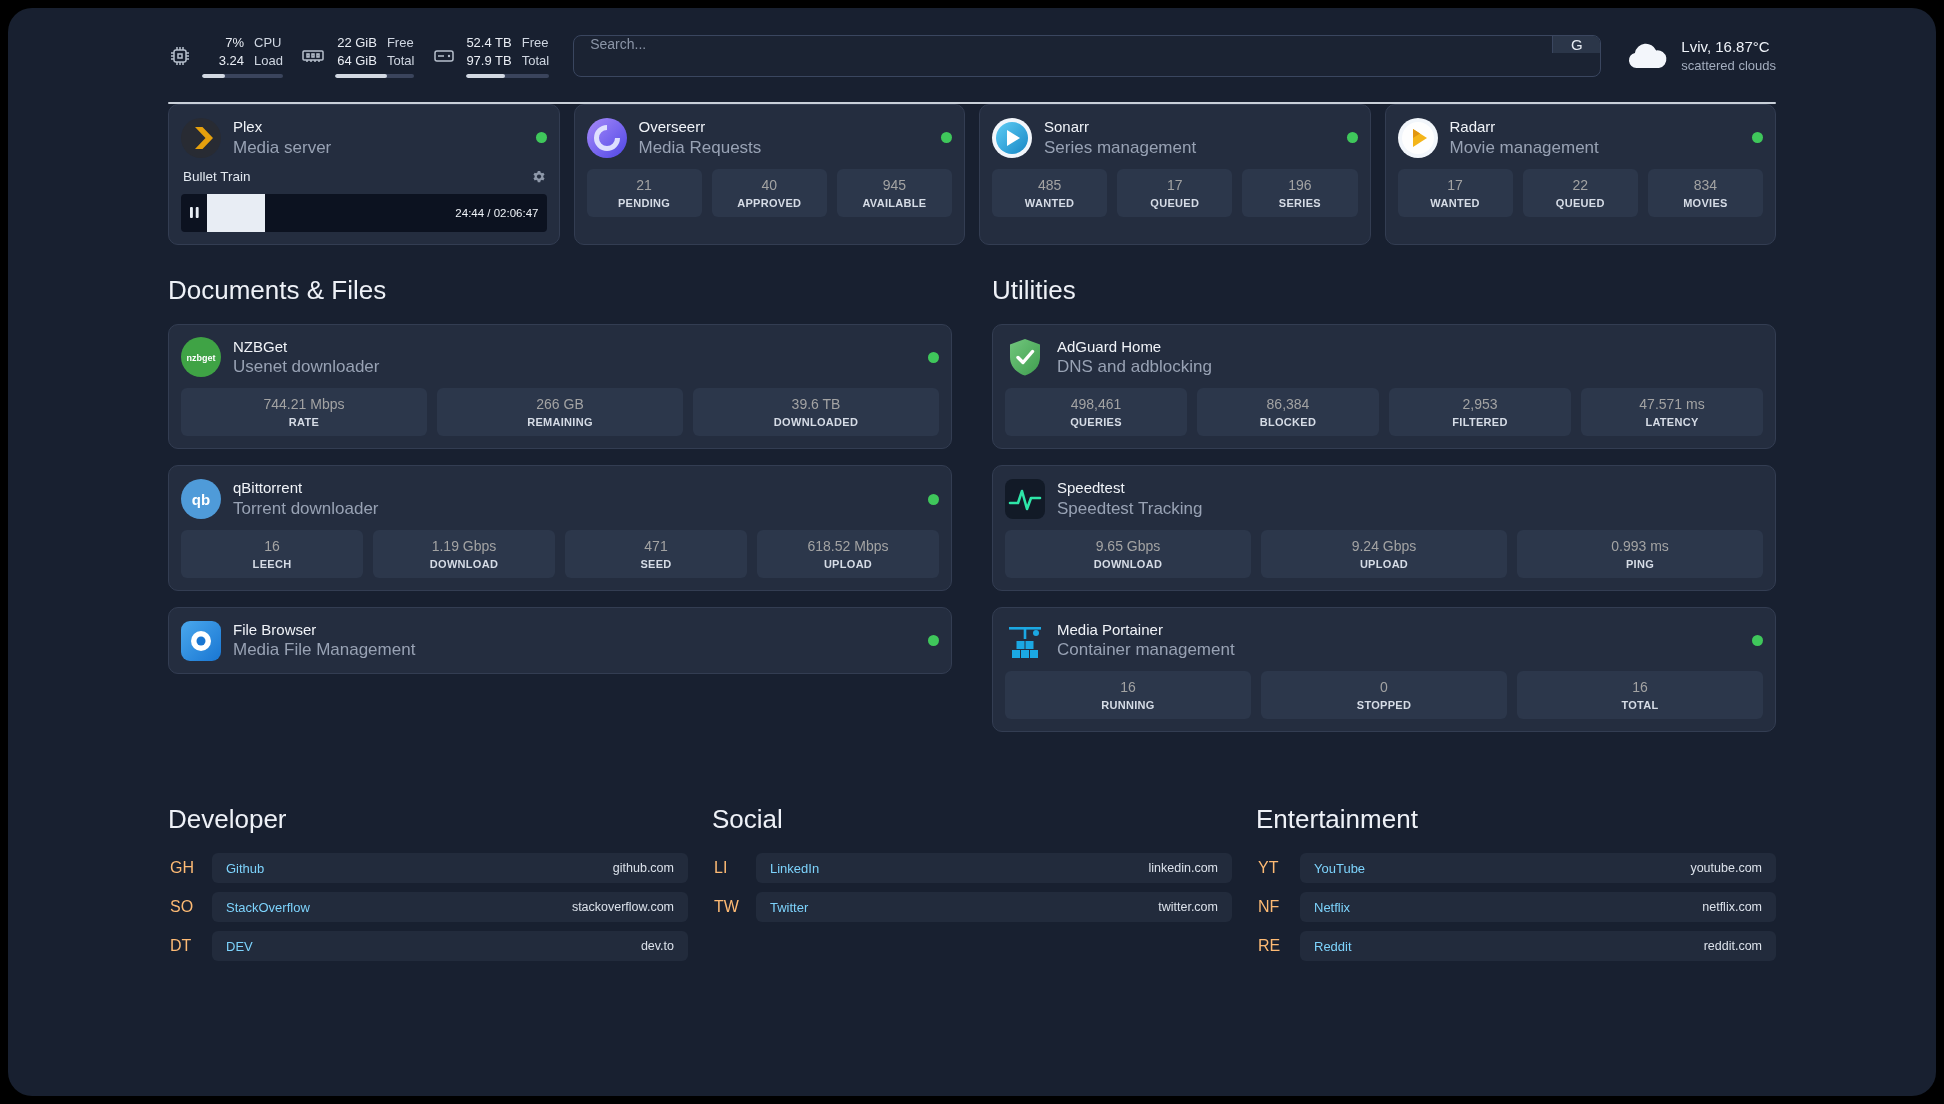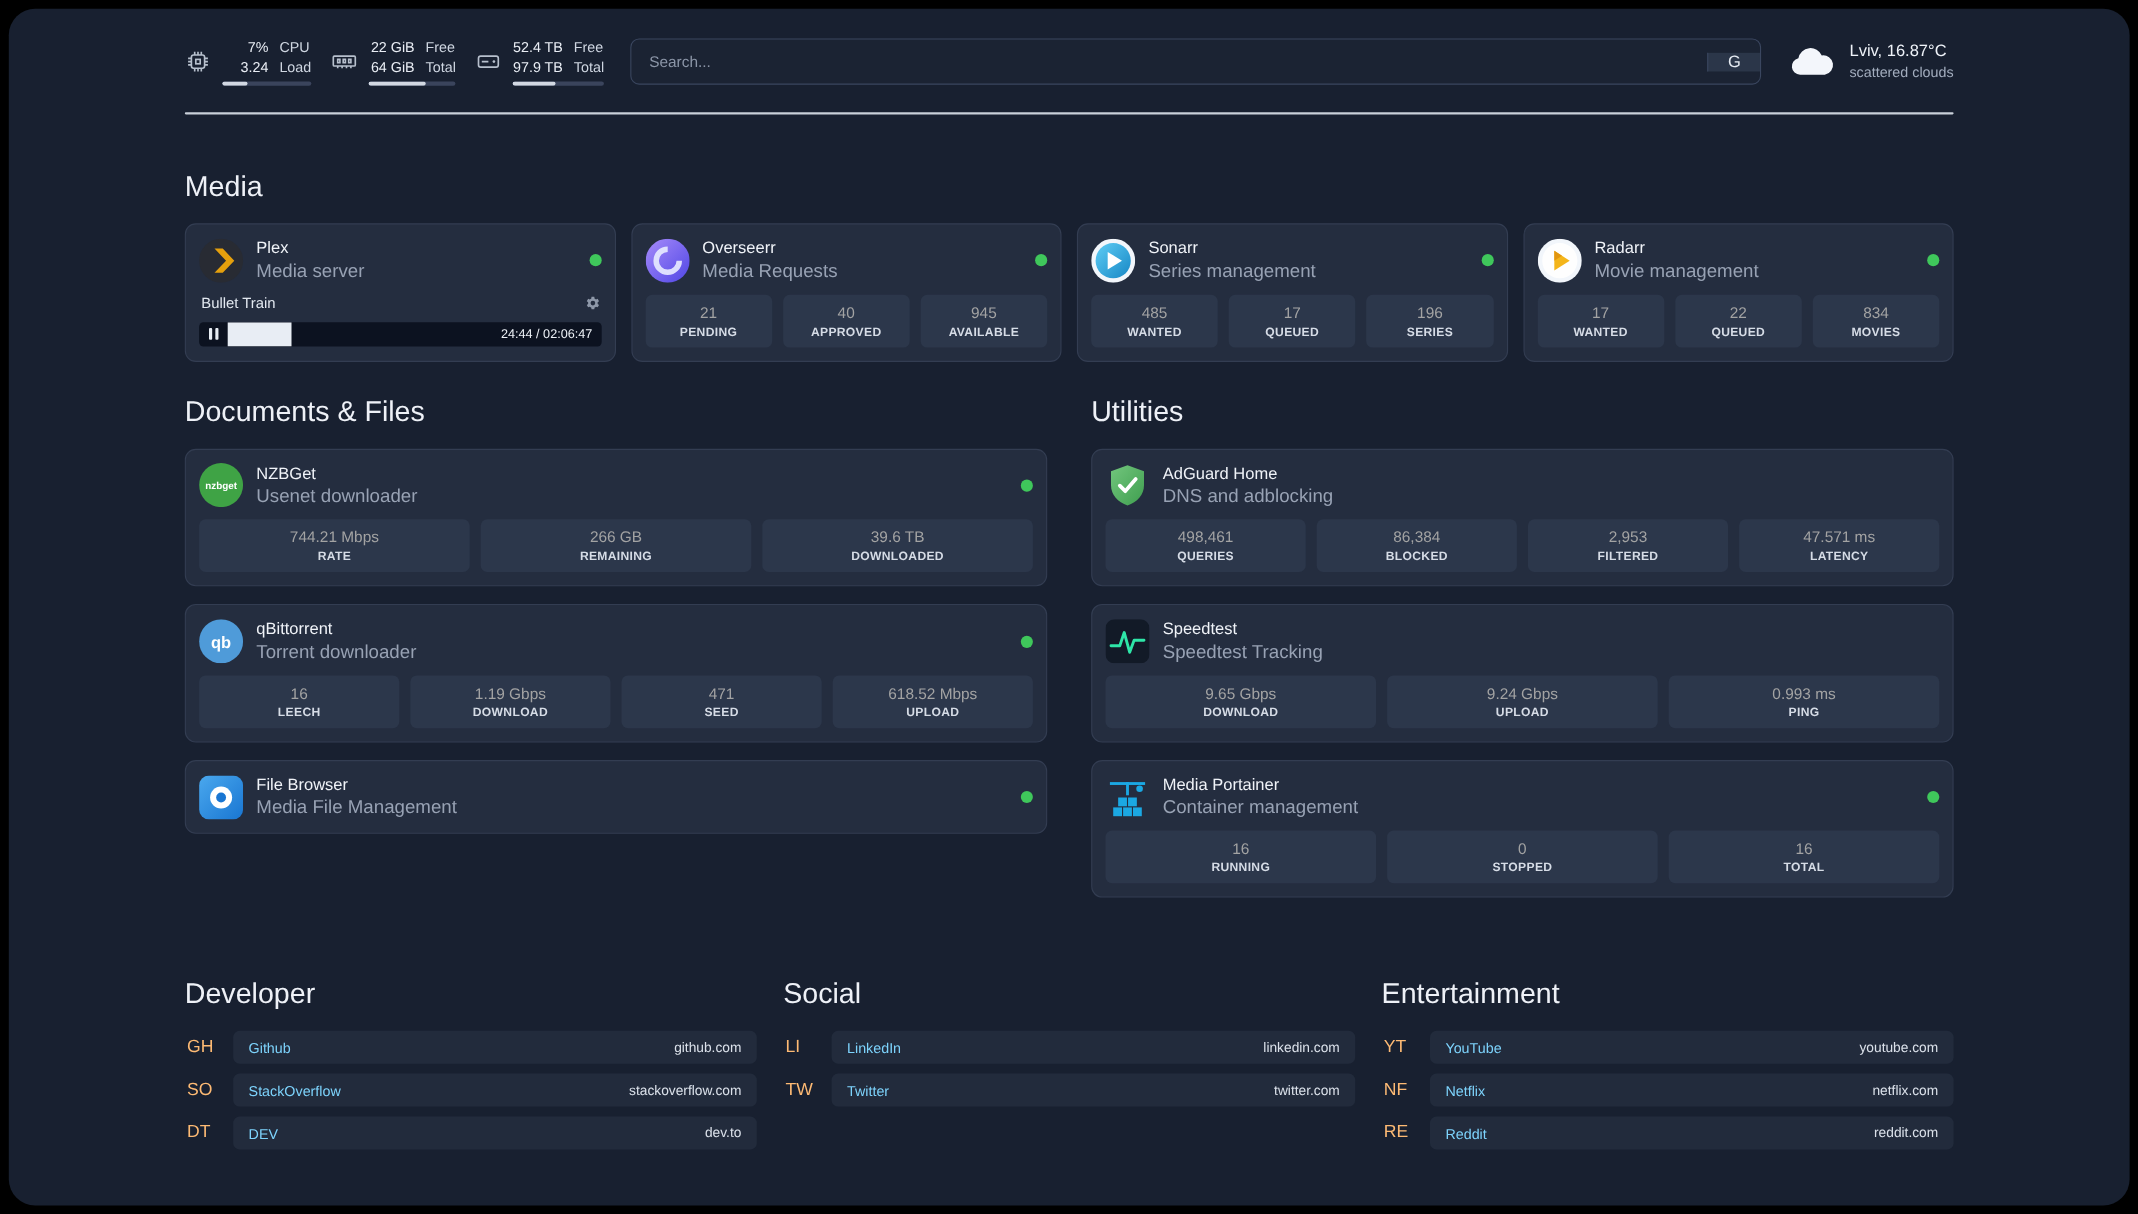--- a/index.html
+++ b/index.html
@@ -13,21 +13,21 @@
   .metric { display:flex; align-items:center; gap:10px; }
   .m-icon { color:#b7c0cd; display:flex; }
   .m-body { display:flex; flex-direction:column; }
   .m-rows { display:flex; gap:10px; }
   .m-col { display:flex; flex-direction:column; line-height:1.35; font-size:13px; }
   .m-col.vals { color:#e9edf4; text-align:right; min-width:42px; }
   .m-col.labs { color:#cfd6e1; }
   .m-bar { height:4px; background:#3a445c; border-radius:2px; margin-top:5px; width:100%; min-width:78px; overflow:hidden; }
   .m-fill { height:100%; background:#d2d8e2; border-radius:2px; }
 
-  .searchbar { flex:1; display:flex; align-items:center; height:42px; margin:0 6px;
+  .searchbar { flex:1; display:flex; align-items:flex-start; height:42px; margin:0 6px;
     background:#1b2333; border:1px solid #3a465f; border-radius:8px; overflow:hidden; }
   .searchbar input { flex:1; background:transparent; border:0; outline:none; padding:0 16px;
     color:#e6ebf2; font-size:14px; font-family:inherit; }
   .searchbar input::placeholder { color:#8b95a7; }
   .s-btn { width:48px; display:flex; align-items:center; justify-content:center;
     background:#2b3649; border-left:1px solid #3a465f; color:#e6ebf2; font-size:15px; cursor:pointer; }
 
   .weather { display:flex; align-items:center; gap:12px; }
   .w-text { display:flex; flex-direction:column; line-height:1.4; }
   .w-loc { color:#eef2f8; font-size:15px; }
@@ -54,21 +54,21 @@
 
   .stats { display:flex; gap:10px; }
   .stat { flex:1; background:#2c374b; border-radius:6px; padding:8px 4px; text-align:center; }
   .st-val { color:#a3a3a3; font-size:14px; }
   .st-lab { color:#d6dce6; font-size:11px; font-weight:700; letter-spacing:.3px; margin-top:4px; }
 
   
   .np-row { display:flex; align-items:center; justify-content:space-between; padding:0 2px; }
   .np-title { color:#e2e8f0; font-size:13.5px; }
   .gear { display:flex; cursor:pointer; }
-  .player { display:flex; align-items:center; background:#0c1220; border-radius:4px; height:22px; overflow:hidden; }
+  .player { display:flex; align-items:center; background:#0c1220; border-radius:4px; height:38px; overflow:hidden; }
   .pause { width:26px; display:flex; align-items:center; justify-content:center; cursor:pointer; flex:0 0 26px; }
   .track { flex:1; position:relative; height:100%; }
   .p-fill { position:absolute; left:0; top:0; bottom:0; background:#e8edf4; }
   .p-time { position:absolute; right:8px; top:50%; transform:translateY(-50%);
     color:#eef2f7; font-size:11.5px; white-space:nowrap; }
 
   
   .bm-grid { display:grid; grid-template-columns:repeat(3,1fr); column-gap:24px; margin-top:22px; align-items:start; }
   .bm-list { display:flex; flex-direction:column; gap:9px; }
   .bm-row { display:flex; align-items:stretch; gap:6px; height:30px; }
@@ -174,21 +174,20 @@
       </span>
       <div class="w-text">
         <span class="w-loc">Lviv, 16.87°C</span>
         <span class="w-cond">scattered clouds</span>
       </div>
     </div>
   </div>
 
   <div class="divider"></div>
 
-  <div class="sec-title">Media</div>
 
   <div class="media-grid">
 
     <div class="card">
       <div class="c-head">
         <span class="c-icon">
           <svg width="40" height="40" viewBox="0 0 40 40">
             <circle cx="20" cy="20" r="20" fill="#282b33"></circle>
             <path d="M14 9l10.5 11L14 31h7.5L32 20 21.5 9z" fill="#e5a00d"></path>
           </svg>

